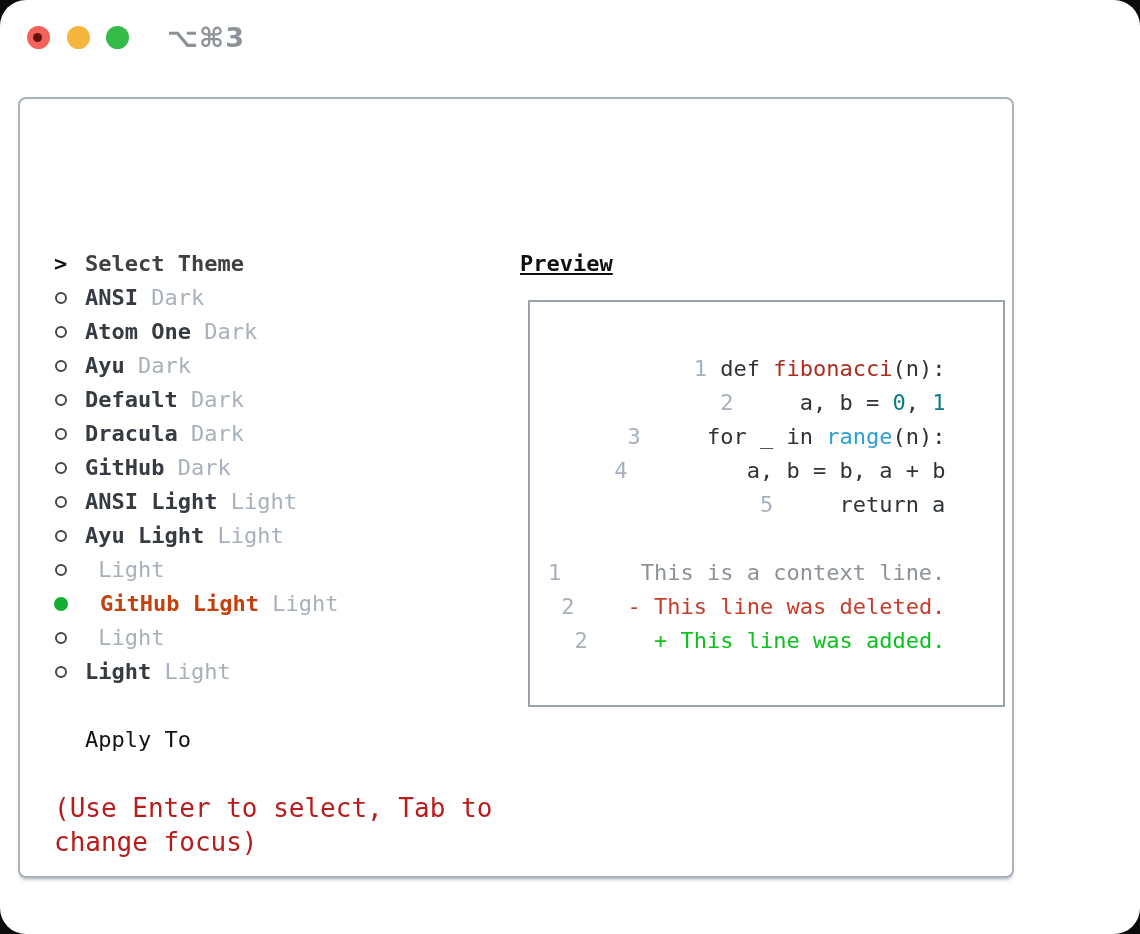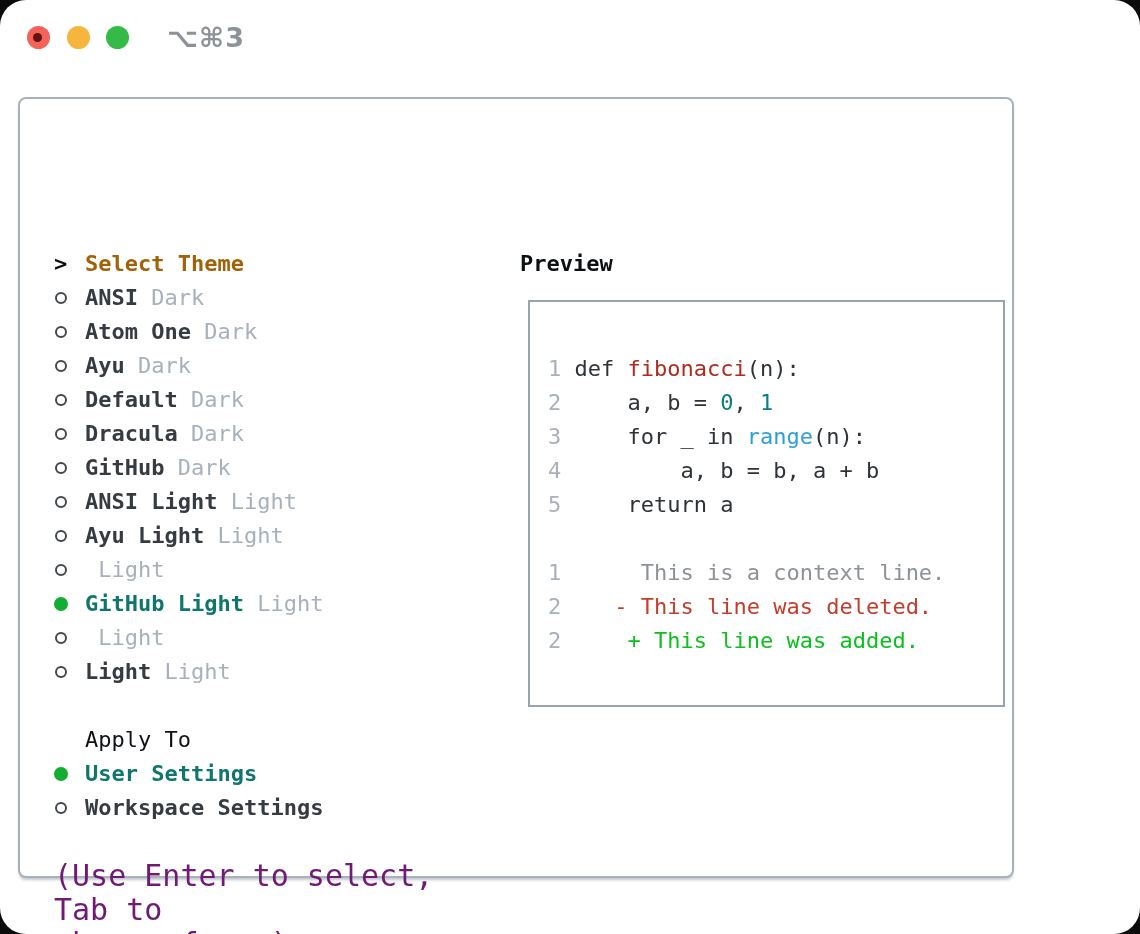--- a/index.html
+++ b/index.html
@@ -24,33 +24,33 @@
          box-shadow:0 3px 3px -1px rgba(140,150,160,.55);}
 
   
   .left-col{position:absolute;left:34px;top:148px;width:450px;font-size:22px;line-height:34px;color:#363b41;}
   .row{height:34px;white-space:nowrap;display:flex;align-items:center;}
   .marker{display:inline-flex;align-items:center;width:31px;flex:0 0 31px;}
   .prompt{color:#0d1013;font-weight:bold;}
   .ring{width:12px;height:12px;border:2.5px solid #42474e;border-radius:50%;box-sizing:border-box;
         display:inline-block;margin-left:1px;}
   .dotfill{width:14px;height:14px;background:#12ae31;border-radius:50%;display:inline-block;}
-  .hdr{font-weight:bold;color:#a16207;}
+  .hdr{font-weight:bold;color:#404040;}
   .tname{color:#363b41;font-weight:bold;}
   .tvariant{color:#a7b0bb;}
-  .row.selected .tname{color:#0f766e;}
+  .row.selected .tname{color:#c2410c;margin-left:15px;}
   .apply-hdr{color:#101316;}
   .spacer{height:34px;}
-  .hint{color:#701a75;font-size:30px;line-height:34px;}
+  .hint{color:#b91c1c;font-size:26px;line-height:34px;}
 
   
   .preview-header{position:absolute;left:500px;top:148px;height:34px;line-height:34px;
-                  font-size:22px;font-weight:bold;color:#0d1013;}
+                  font-size:22px;font-weight:bold;color:#0d1013;text-decoration:underline;}
   .preview-box{position:absolute;left:508px;top:201px;width:477px;height:407px;
-               border:2px solid #9aa3ad;box-sizing:border-box;background:#fff;}
+               border:2px solid #9aa3ad;box-sizing:border-box;background:#fff;text-align:right;}
   .codeblock{position:absolute;left:18px;top:50px;font-size:22px;line-height:34px;white-space:pre;}
   .code-line{height:34px;}
   .c-ln{color:#a7b0bb;}
   .c-code{color:#2e3338;}
   .c-fn{color:#b02b1d;}
   .c-num{color:#0b7d84;}
   .c-kw{color:#2d9ed9;}
   .c-ctx{color:#8d9298;}
   .c-del{color:#c63b2a;margin-top:15px;}
   .c-add{color:#0cc01e;margin-top:9px;}
@@ -115,34 +115,20 @@
               </span><span class="tname">Light</span>&nbsp;<span class="tvariant">Light</span></div>
           </div>
 
         <div class="spacer"></div>
 
         <div class="row">
           <span class="marker"></span>
           <span class="apply-hdr">Apply To</span>
         </div>
 
-        <div id="apply-rows">
-            <div class="row selected">
-              <span class="marker">
-                <i class="dotfill"></i>
-              </span>
-              <span class="tname">User Settings</span>
-            </div>
-            <div class="row">
-              <span class="marker">
-                <i class="ring"></i>
-              </span>
-              <span class="tname">Workspace Settings</span>
-            </div>
-          </div>
 
         <div class="spacer"></div>
 
         <div class="hint">
           <div>(Use Enter to select, Tab to</div>
           <div>change focus)</div>
         </div>
       </div>
 
       <div class="preview-header">Preview</div>

